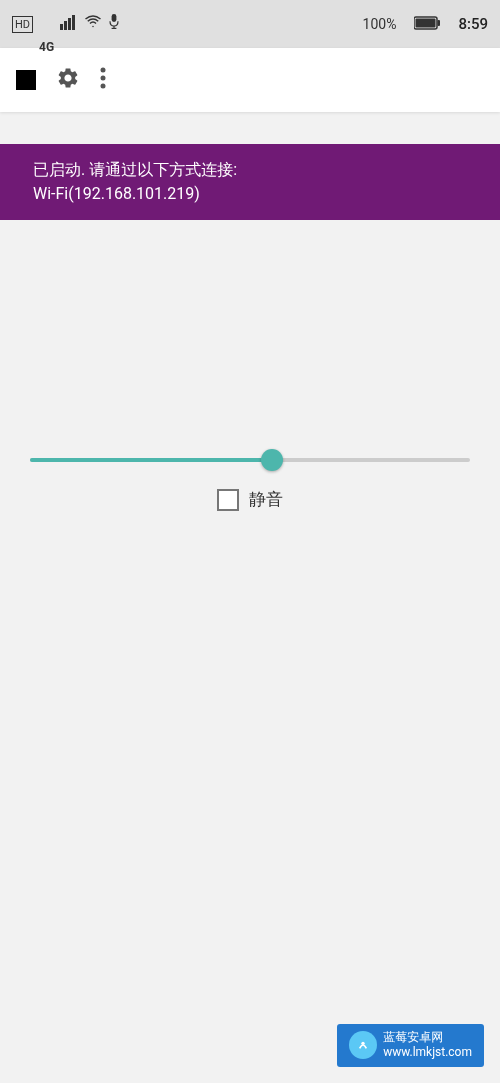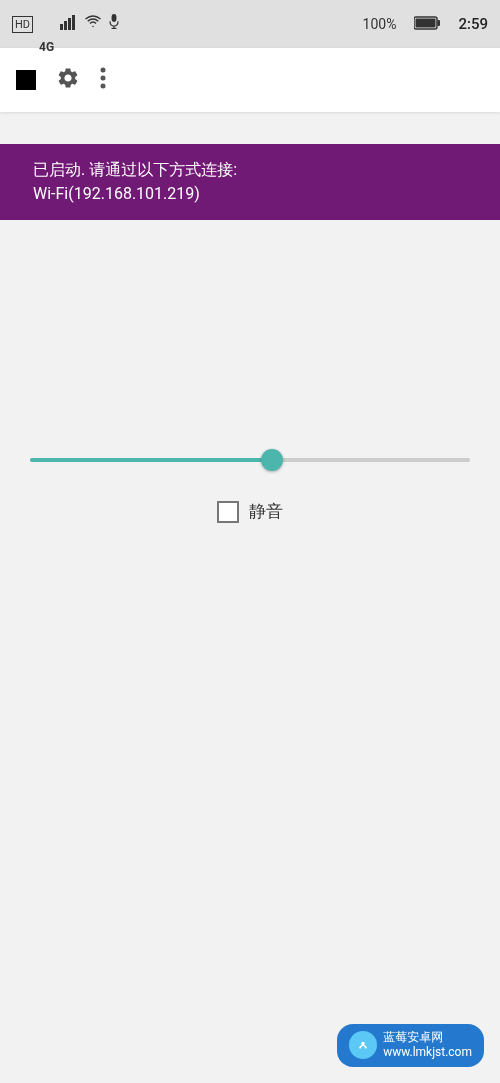--- a/index.html
+++ b/index.html
@@ -111,21 +111,21 @@
       align-items: center;
     }
 
     
     .slider-section {
       width: 100%;
       margin-top: 200px;
       display: flex;
       flex-direction: column;
       align-items: center;
-      gap: 20px;
+      gap: 8px;
     }
 
     .slider-container {
       width: 440px;
       height: 40px;
       display: flex;
       align-items: center;
       position: relative;
     }
 
@@ -179,21 +179,21 @@
       font-size: 17px;
       color: #333;
     }
 
     
     .watermark {
       position: absolute;
       bottom: 16px;
       right: 16px;
       background: rgba(0,100,200,0.85);
-      border-radius: 16px;
+      border-radius: 3px;
       padding: 6px 12px;
       display: flex;
       align-items: center;
       gap: 6px;
     }
 
     .watermark-icon {
       width: 28px;
       height: 28px;
       background: #5bc8f5;
@@ -248,21 +248,21 @@
   </div>
   <div class="status-bar-right">
     <span>100%</span>
     <span>
       <svg width="26" height="14" viewBox="0 0 26 14">
         <rect x="0" y="1" width="23" height="12" rx="2" stroke="#333" stroke-width="1.5" fill="none"></rect>
         <rect x="23.5" y="4" width="2.5" height="6" rx="1" fill="#333"></rect>
         <rect x="1.5" y="2.5" width="20" height="9" rx="1" fill="#333"></rect>
       </svg>
     </span>
-    <span style="font-size:15px;font-weight:500;color:#222;">2:59</span>
+    <span style="font-size:15px;font-weight:500;color:#222;">8:59</span>
   </div>
 </div>
 
 <div class="app-bar">
   <div class="app-bar-actions">
     <div class="stop-btn" title="Stop"></div>
     <span class="gear-icon">
       <svg width="24" height="24" viewBox="0 0 24 24" fill="#555">
         <path d="M19.14,12.94c0.04-0.3,0.06-0.61,0.06-0.94c0-0.32-0.02-0.64-0.07-0.94l2.03-1.58c0.18-0.14,0.23-0.41,0.12-0.61 l-1.92-3.32c-0.12-0.22-0.37-0.29-0.59-0.22l-2.39,0.96c-0.5-0.38-1.03-0.7-1.62-0.94L14.4,2.81c-0.04-0.24-0.24-0.41-0.48-0.41 h-3.84c-0.24,0-0.43,0.17-0.47,0.41L9.25,5.35C8.66,5.59,8.12,5.92,7.63,6.29L5.24,5.33c-0.22-0.08-0.47,0-0.59,0.22L2.74,8.87 C2.62,9.08,2.66,9.34,2.86,9.48l2.03,1.58C4.84,11.36,4.8,11.69,4.8,12s0.02,0.64,0.07,0.94l-2.03,1.58 c-0.18,0.14-0.23,0.41-0.12,0.61l1.92,3.32c0.12,0.22,0.37,0.29,0.59,0.22l2.39-0.96c0.5,0.38,1.03,0.7,1.62,0.94l0.36,2.54 c0.05,0.24,0.24,0.41,0.48,0.41h3.84c0.24,0,0.44-0.17,0.47-0.41l0.36-2.54c0.59-0.24,1.13-0.56,1.62-0.94l2.39,0.96 c0.22,0.08,0.47,0,0.59-0.22l1.92-3.32c0.12-0.22,0.07-0.47-0.12-0.61L19.14,12.94z M12,15.6c-1.98,0-3.6-1.62-3.6-3.6 s1.62-3.6,3.6-3.6s3.6,1.62,3.6,3.6S13.98,15.6,12,15.6z"></path>
       </svg>

